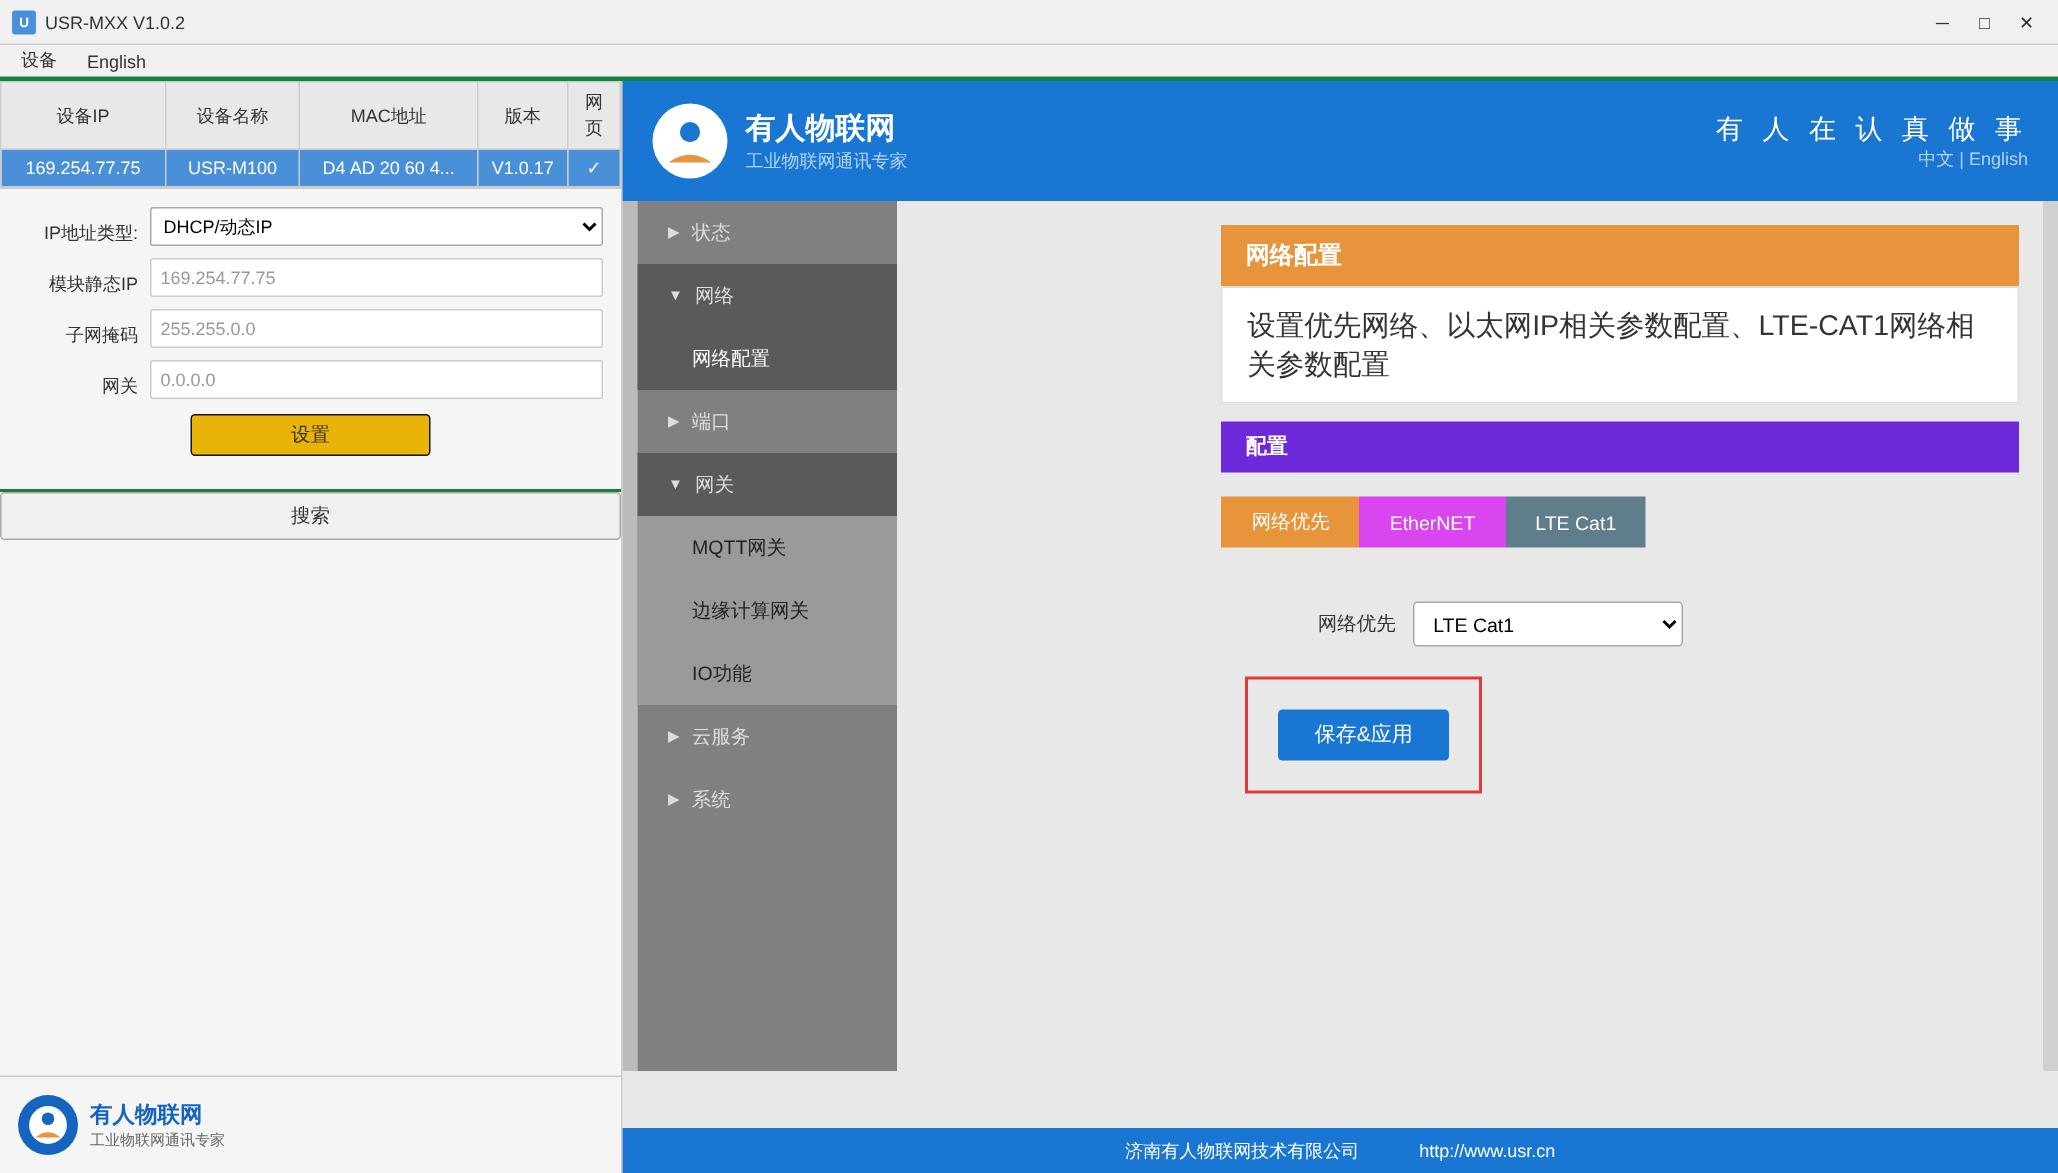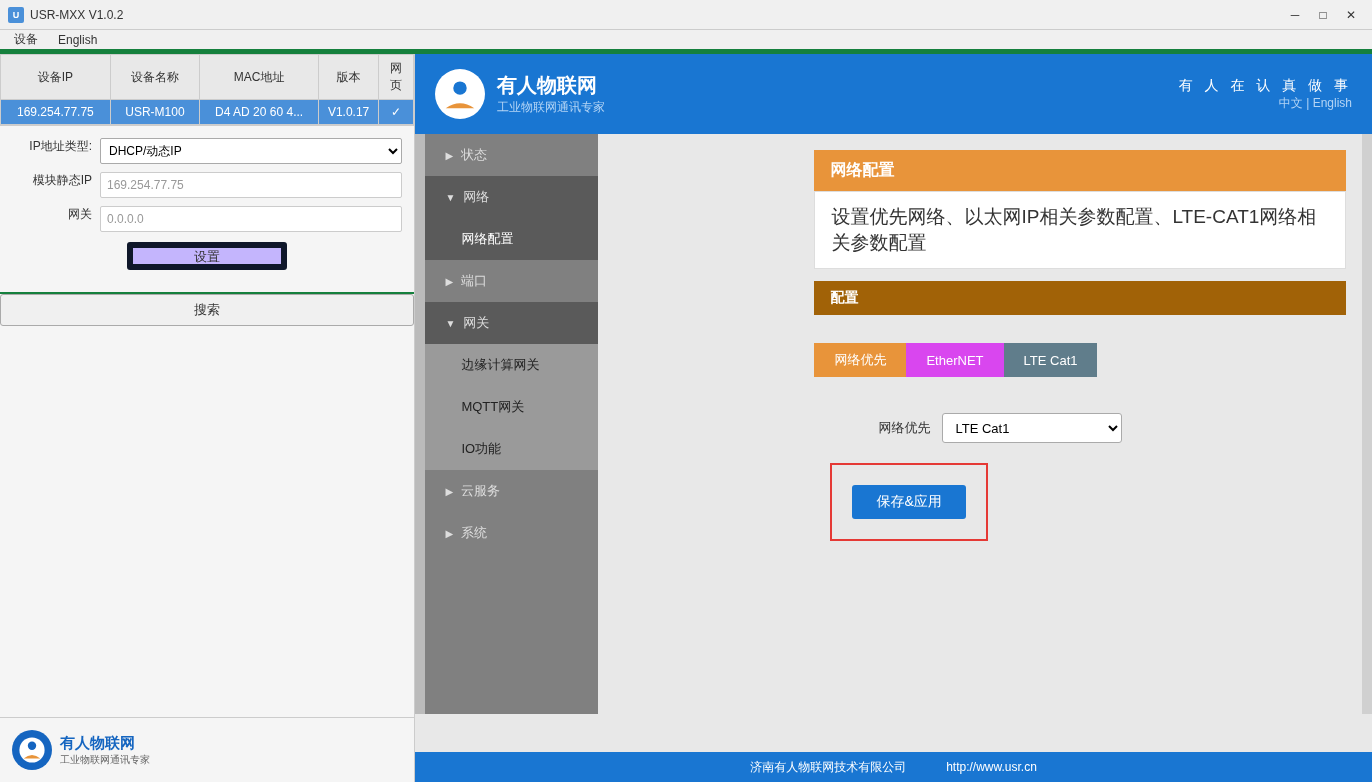--- a/index.html
+++ b/index.html
@@ -7,21 +7,21 @@
 
     
     .title-bar { background: #f0f0f0; height: 30px; display: flex; align-items: center; justify-content: space-between; padding: 0 8px; border-bottom: 1px solid #ccc; user-select: none; }
     .title-bar-left { display: flex; align-items: center; gap: 6px; }
     .title-bar-icon { width: 16px; height: 16px; background: #4a90d9; border-radius: 2px; display: flex; align-items: center; justify-content: center; color: white; font-size: 9px; font-weight: bold; }
     .title-bar-title { font-size: 12px; color: #333; }
     .title-bar-controls { display: flex; gap: 2px; }
     .title-bar-btn { width: 26px; height: 20px; display: flex; align-items: center; justify-content: center; cursor: pointer; font-size: 12px; color: #333; border: none; background: transparent; }
 
     
-    .menu-bar { background: #f0f0f0; height: 24px; display: flex; align-items: center; padding: 0 4px; border-bottom: 5px solid #15803d; }
+    .menu-bar { background: #f0f0f0; height: 24px; display: flex; align-items: center; padding: 0 4px; border-bottom: 3px solid #15803d; }
     .menu-item { padding: 2px 10px; font-size: 12px; cursor: pointer; color: #333; }
 
     
     .app-body { display: flex; height: calc(782px - 30px - 24px); }
 
     
     .left-panel { width: 415px; background: #f5f5f5; display: flex; flex-direction: column; border-right: 1px solid #ccc; }
 
     
     .device-table { width: 100%; border-collapse: collapse; font-size: 12px; }
@@ -30,25 +30,25 @@
     .device-table tr.selected td { background: #4a90d9; color: white; }
     .device-table .col-ip { width: 110px; }
     .device-table .col-name { width: 90px; }
     .device-table .col-mac { width: 120px; }
     .device-table .col-ver { width: 60px; }
     .device-table .col-web { width: 35px; }
 
     
     .basic-settings { padding: 12px; border-top: 1px solid #ccc; }
     .basic-settings-title { font-size: 13px; font-weight: bold; color: #333; margin-bottom: 10px; }
-    .form-row { display: flex; align-items: flex-start; margin-bottom: 8px; }
+    .form-row { display: flex; align-items: flex-end; margin-bottom: 8px; }
     .form-label { width: 80px; font-size: 12px; color: #333; text-align: right; margin-right: 8px; }
     .form-control { flex: 1; height: 26px; border: 1px solid #ccc; border-radius: 2px; padding: 0 6px; font-size: 12px; color: #999; background: white; }
     .form-control-select { flex: 1; height: 26px; border: 1px solid #aaa; border-radius: 2px; padding: 0 4px; font-size: 12px; background: white; cursor: pointer; }
-    .set-btn { display: block; margin: 10px auto; width: 160px; height: 28px; background: #c4b5fd; border: 6px solid #0f172a; border-radius: 3px; cursor: pointer; font-size: 13px; color: #333; }
+    .set-btn { display: block; margin: 10px auto; width: 160px; height: 28px; background: #eab308; border: 1px solid #0f172a; border-radius: 3px; cursor: pointer; font-size: 13px; color: #333; }
 
     
     .search-area { border-top: 2px solid #15803d; }
     .search-btn { display: block; width: 100%; height: 32px; background: #f0f0f0; border: 1px solid #aaa; border-radius: 3px; cursor: pointer; font-size: 13px; color: #333; }
 
     
     .logo-area { padding: 12px; border-top: 1px solid #ccc; display: flex; align-items: center; gap: 8px; margin-top: auto; }
     .logo-icon { width: 40px; height: 40px; border-radius: 50%; background: #1565c0; display: flex; align-items: center; justify-content: center; color: white; font-size: 10px; font-weight: bold; }
     .logo-text { display: flex; flex-direction: column; }
     .logo-main { font-size: 15px; font-weight: bold; color: #1565c0; }
@@ -58,42 +58,42 @@
     .right-panel { flex: 1; display: flex; flex-direction: column; background: #e8e8e8; }
 
     
     .right-header { background: #1976d2; height: 80px; display: flex; align-items: center; justify-content: space-between; padding: 0 20px; }
     .header-logo { display: flex; align-items: center; gap: 12px; }
     .header-logo-icon { width: 50px; height: 50px; border-radius: 50%; background: white; display: flex; align-items: center; justify-content: center; }
     .header-logo-text { display: flex; flex-direction: column; }
     .header-logo-main { font-size: 20px; font-weight: bold; color: white; }
     .header-logo-sub { font-size: 12px; color: #b3d4f5; }
     .header-right-text { text-align: right; }
-    .header-slogan { font-size: 14px; color: white; letter-spacing: 4px; }
+    .header-slogan { font-size: 18px; color: white; letter-spacing: 4px; }
     .header-lang { font-size: 12px; color: #b3d4f5; }
     .header-lang span { cursor: pointer; }
 
     
     .nav-sidebar { width: 200px; background: #808080; float: left; min-height: 580px; }
     .nav-item { padding: 12px 20px; color: #ddd; cursor: pointer; display: flex; align-items: center; gap: 8px; font-size: 13px; }
     .nav-item.active { background: #5a5a5a; }
     .nav-item.sub { padding-left: 36px; background: #9a9a9a; color: #222; }
     .nav-item.sub.selected { background: #5a5a5a; color: white; }
     .nav-arrow { font-size: 10px; }
 
     
     .main-content { margin-left: 200px; padding: 16px; background: #e8e8e8; min-height: 580px; }
 
     
     .section-header { background: #e8943a; padding: 10px 16px; margin-bottom: 0; }
     .section-header-title { font-size: 16px; font-weight: bold; color: white; }
 
     .section-desc { background: white; padding: 12px 16px; border: 1px solid #ddd; margin-bottom: 12px; font-size: 19px; color: #333; }
 
-    .config-header { background: #a16207; padding: 8px 16px; margin-bottom: 28px; }
+    .config-header { background: #6d28d9; padding: 8px 16px; margin-bottom: 16px; }
     .config-header-title { font-size: 14px; color: white; font-weight: bold; }
 
     
     .tab-row { display: flex; gap: 0; margin-bottom: 20px; }
     .tab-btn { padding: 8px 20px; border: none; cursor: pointer; font-size: 13px; color: white; }
     .tab-btn.active-orange { background: #e8943a; }
     .tab-btn.active-blue { background: #d946ef; }
     .tab-btn.inactive { background: #607d8b; }
 
     
@@ -169,20 +169,24 @@
           <option>DHCP/动态IP</option>
           <option>静态IP</option>
         </select>
       </div>
 
       <div class="form-row">
         <span class="form-label">模块静态IP</span>
         <input class="form-control" type="text" value="169.254.77.75" style="">
       </div>
 
+      <div class="form-row">
+        <span class="form-label">子网掩码</span>
+        <input class="form-control" type="text" value="255.255.0.0" style="">
+      </div>
 
       <div class="form-row">
         <span class="form-label">网关</span>
         <input class="form-control" type="text" value="0.0.0.0" style="">
       </div>
 
       <button class="set-btn">设置</button>
     </div>
 
     <div class="search-area">
@@ -250,24 +254,24 @@
             </div>
             <div class="nav-item">
               <span class="nav-arrow">▶</span>
               <span>端口</span>
             </div>
             <div class="nav-item active">
               <span class="nav-arrow">▼</span>
               <span>网关</span>
             </div>
             <div class="nav-item sub">
+              <span>MQTT网关</span>
+            </div>
+            <div class="nav-item sub">
               <span>边缘计算网关</span>
-            </div>
-            <div class="nav-item sub">
-              <span>MQTT网关</span>
             </div>
             <div class="nav-item sub">
               <span>IO功能</span>
             </div>
             <div class="nav-item">
               <span class="nav-arrow">▶</span>
               <span>云服务</span>
             </div>
             <div class="nav-item">
               <span class="nav-arrow">▶</span>

